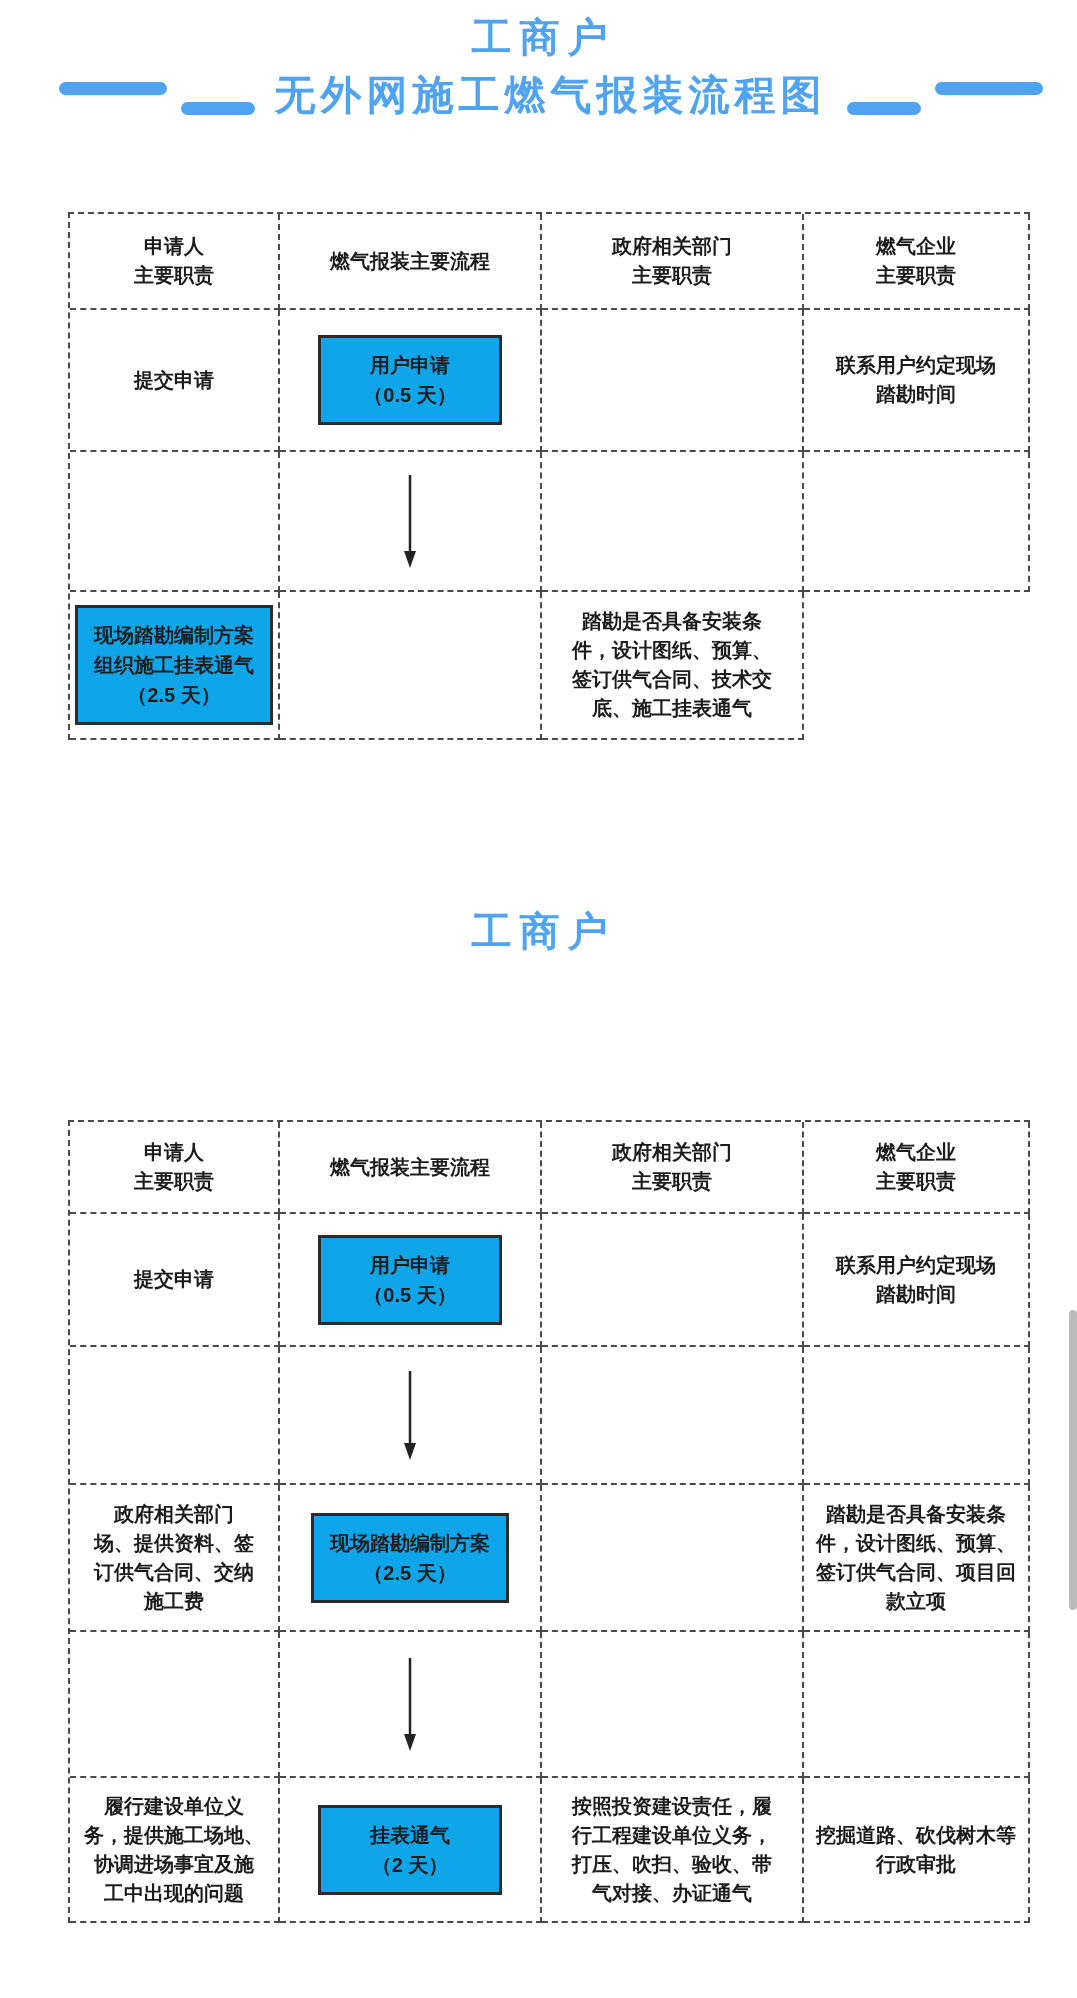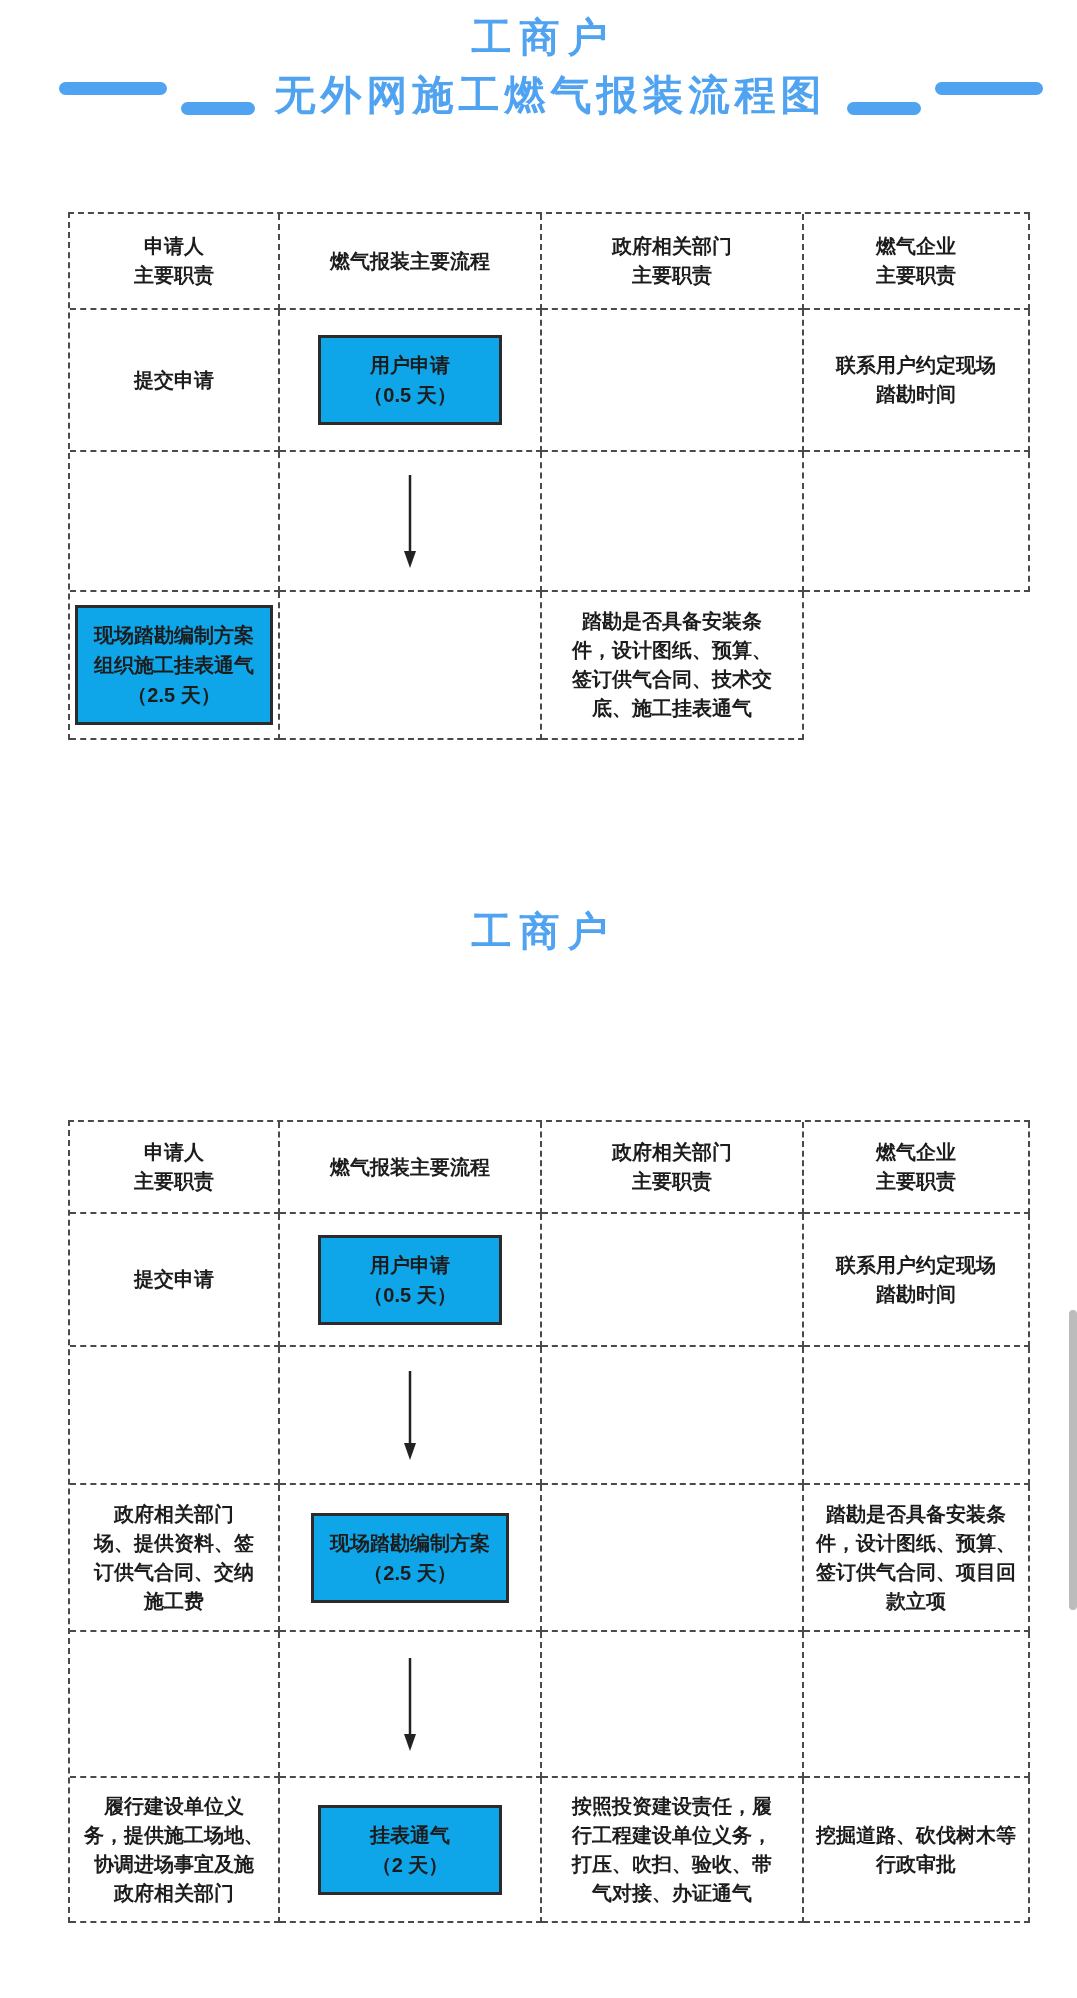--- a/index.html
+++ b/index.html
@@ -164,21 +164,21 @@
         <line x1="11" y1="2" x2="11" y2="80" stroke="#222222" stroke-width="2.5"></line>
         <polygon points="5,78 17,78 11,95" fill="#222222"></polygon>
       </svg>
     </div>
     <div class="fcell"></div>
     <div class="fcell"></div>
 
     <div class="fcell">履行建设单位义
 务，提供施工场地、
 协调进场事宜及施
-政府相关部门</div>
+工中出现的问题</div>
     <div class="fcell">
       <div class="fbox">挂表通气
 （2 天）</div>
     </div>
     <div class="fcell">按照投资建设责任，履
 行工程建设单位义务，
 打压、吹扫、验收、带
 气对接、办证通气</div>
     <div class="fcell">挖掘道路、砍伐树木等
 行政审批</div>

